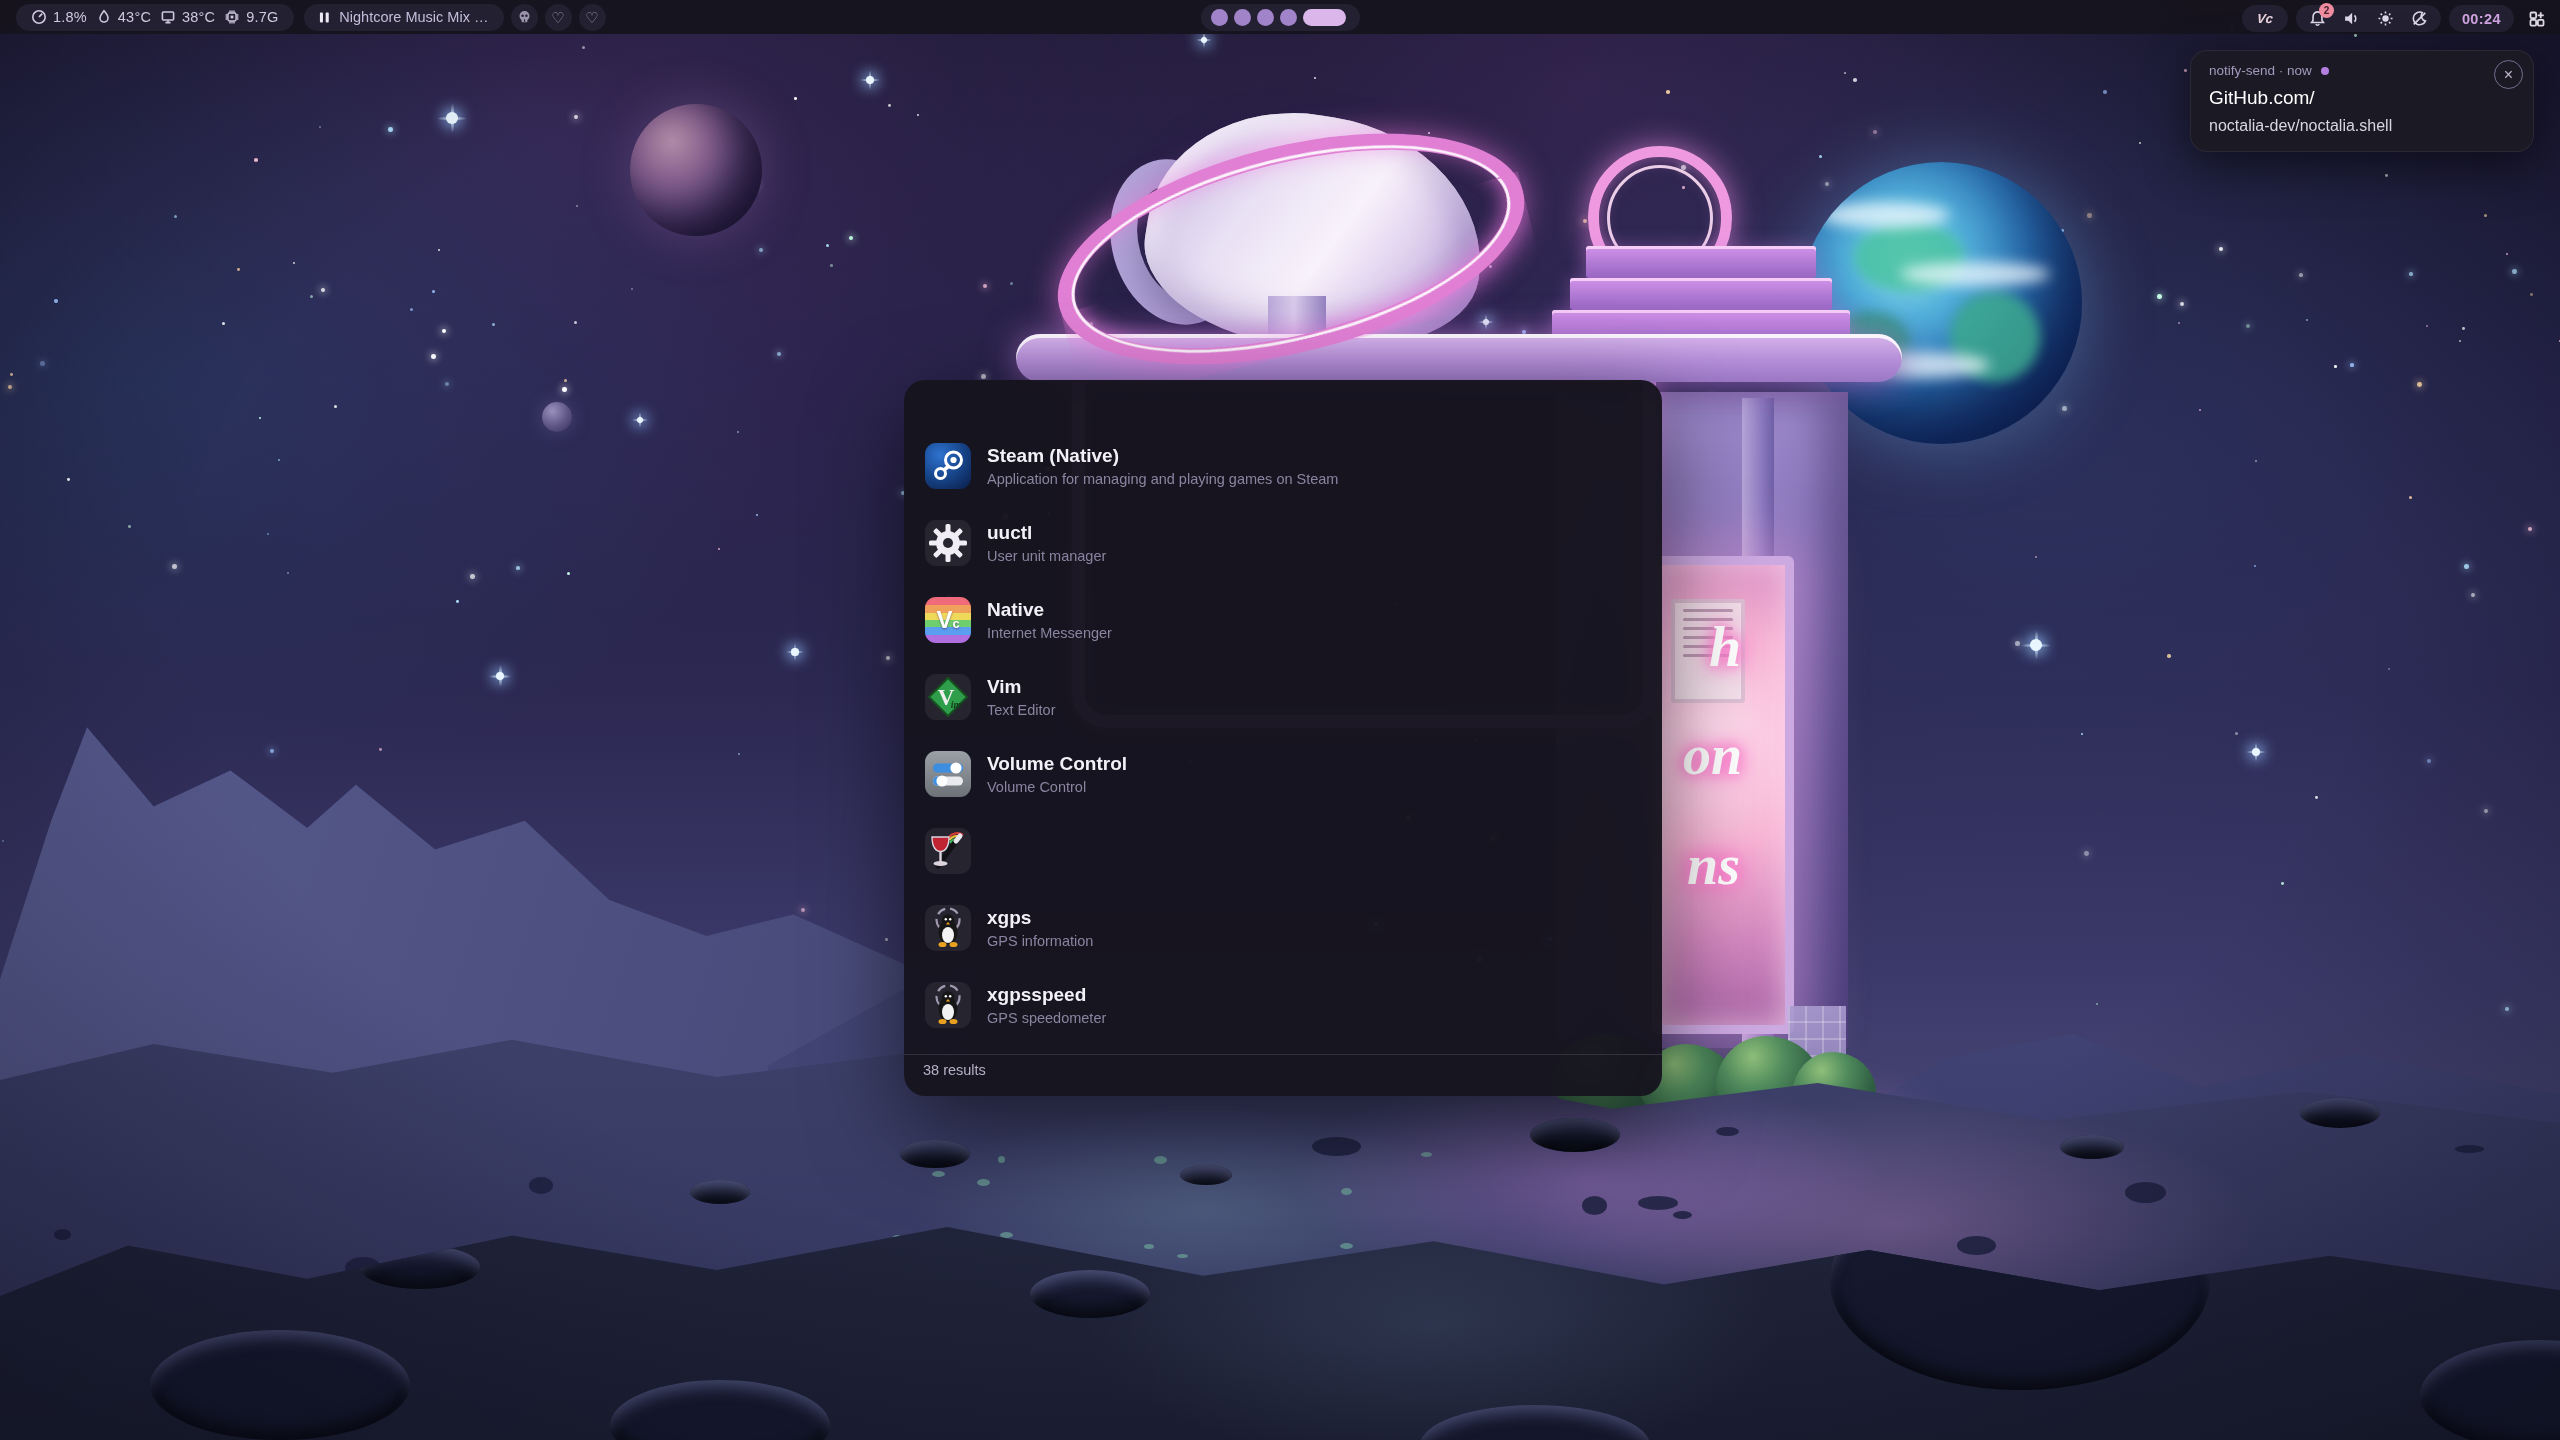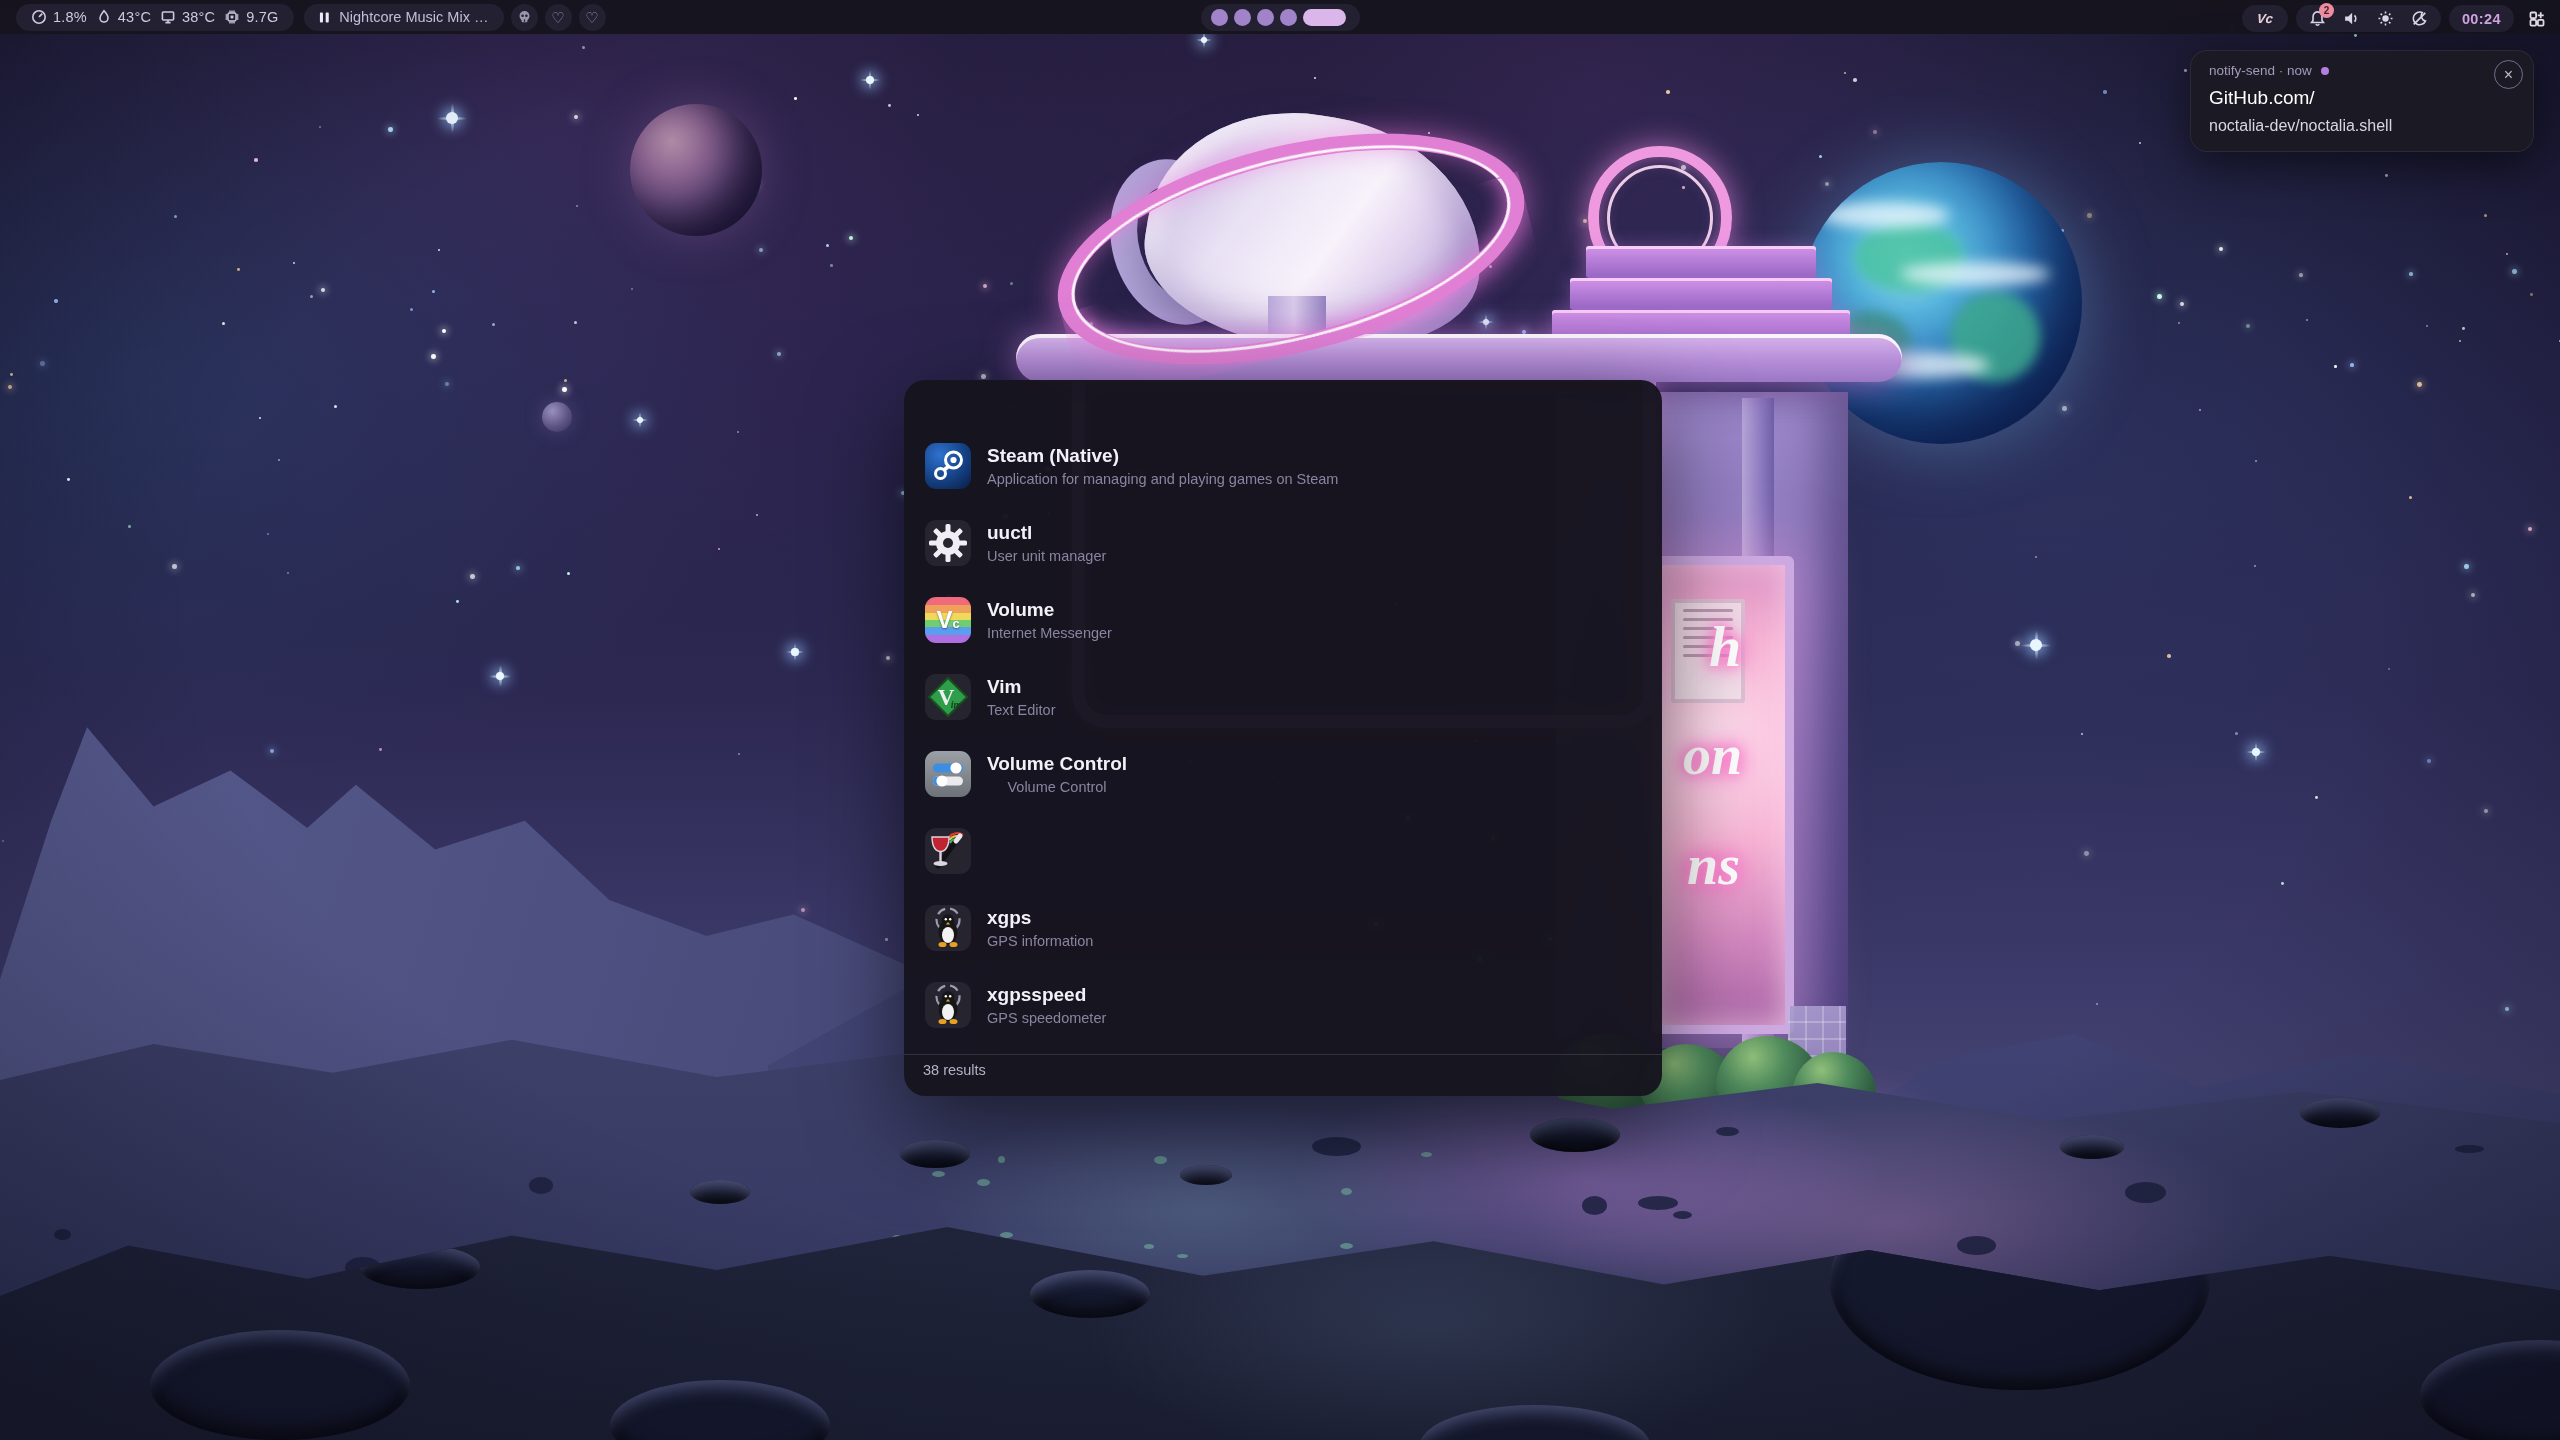--- a/index.html
+++ b/index.html
@@ -174,21 +174,21 @@
   .app-icon { width:46px; height:46px; border-radius:11px; flex:0 0 auto; overflow:hidden;
     display:flex; align-items:center; justify-content:center; position:relative; }
   .ic-dark { background:#26242f; }
   .ic-steam { background:radial-gradient(circle at 32% 26%, #2e72cf 0%, #164488 52%, #0a1c47 100%); }
   .ic-vesktop { background:linear-gradient(180deg,#ef6a7a 0%,#ef6a7a 17%,#efa05a 17%,#efa05a 34%,#efd95a 34%,#efd95a 50%,#6fcf6f 50%,#6fcf6f 66%,#5a9fef 66%,#5a9fef 83%,#b06fe0 83%,#b06fe0 100%); }
   .ic-volume { background:linear-gradient(180deg,#9aa0a6,#6d7278); }
   .vlogo { color:#fff; font-weight:800; font-size:24px; text-shadow:0 1px 2px rgba(60,30,80,.6); }
   .vlogo small { font-size:13px; font-weight:800; }
   .row-text { padding-top:2px; min-width:0; }
   .row-title { font-size:19px; font-weight:bold; color:#f3f1f7; line-height:1.15; }
-  .row-sub { font-size:14.5px; color:#8b84a0; margin-top:4px; white-space:nowrap;text-align:center; }
+  .row-sub { font-size:14.5px; color:#8b84a0; margin-top:4px; white-space:nowrap; }
   #list-divider { position:absolute; left:0; right:0; top:674px; height:1px; background:rgba(190,182,212,.17); }
   #results-count { position:absolute; left:19px; top:682px; font-size:14.5px; color:#b7b0c6; }
 </style>
 </head>
 <body>
 
 <div id="wallpaper">
   <div id="sky"></div>
   <div id="stars">
       <div class="star" style="left: 2081px; top: 733px; width: 1.9px; height: 1.9px; background: rgb(174, 224, 255); opacity: 0.92;"></div>
@@ -701,21 +701,21 @@
         <div class="row-text">
           <div class="row-title">uuctl</div>
           <div class="row-sub">User unit manager</div>
         </div>
       </div>
       <div class="row" style="top: 217px;">
         <div class="app-icon ic-vesktop">
           <span class="vlogo">V<small>c</small></span>
         </div>
         <div class="row-text">
-          <div class="row-title">Volume</div>
+          <div class="row-title">Native</div>
           <div class="row-sub">Internet Messenger</div>
         </div>
       </div>
       <div class="row" style="top: 294px;">
         <div class="app-icon ic-dark">
           <svg width="46" height="46" viewBox="0 0 46 46">
             <polygon points="23,4 42,23 23,42 4,23" fill="#2e9e4b" stroke="#17511f" stroke-width="2"></polygon>
             <text x="21" y="31" text-anchor="middle" font-size="23" font-weight="bold" fill="#efefef" font-family="Liberation Serif, serif">V</text>
             <text x="31" y="34" text-anchor="middle" font-size="10" font-style="italic" font-weight="bold" fill="#143c1c" font-family="Liberation Serif, serif">im</text>
           </svg>

